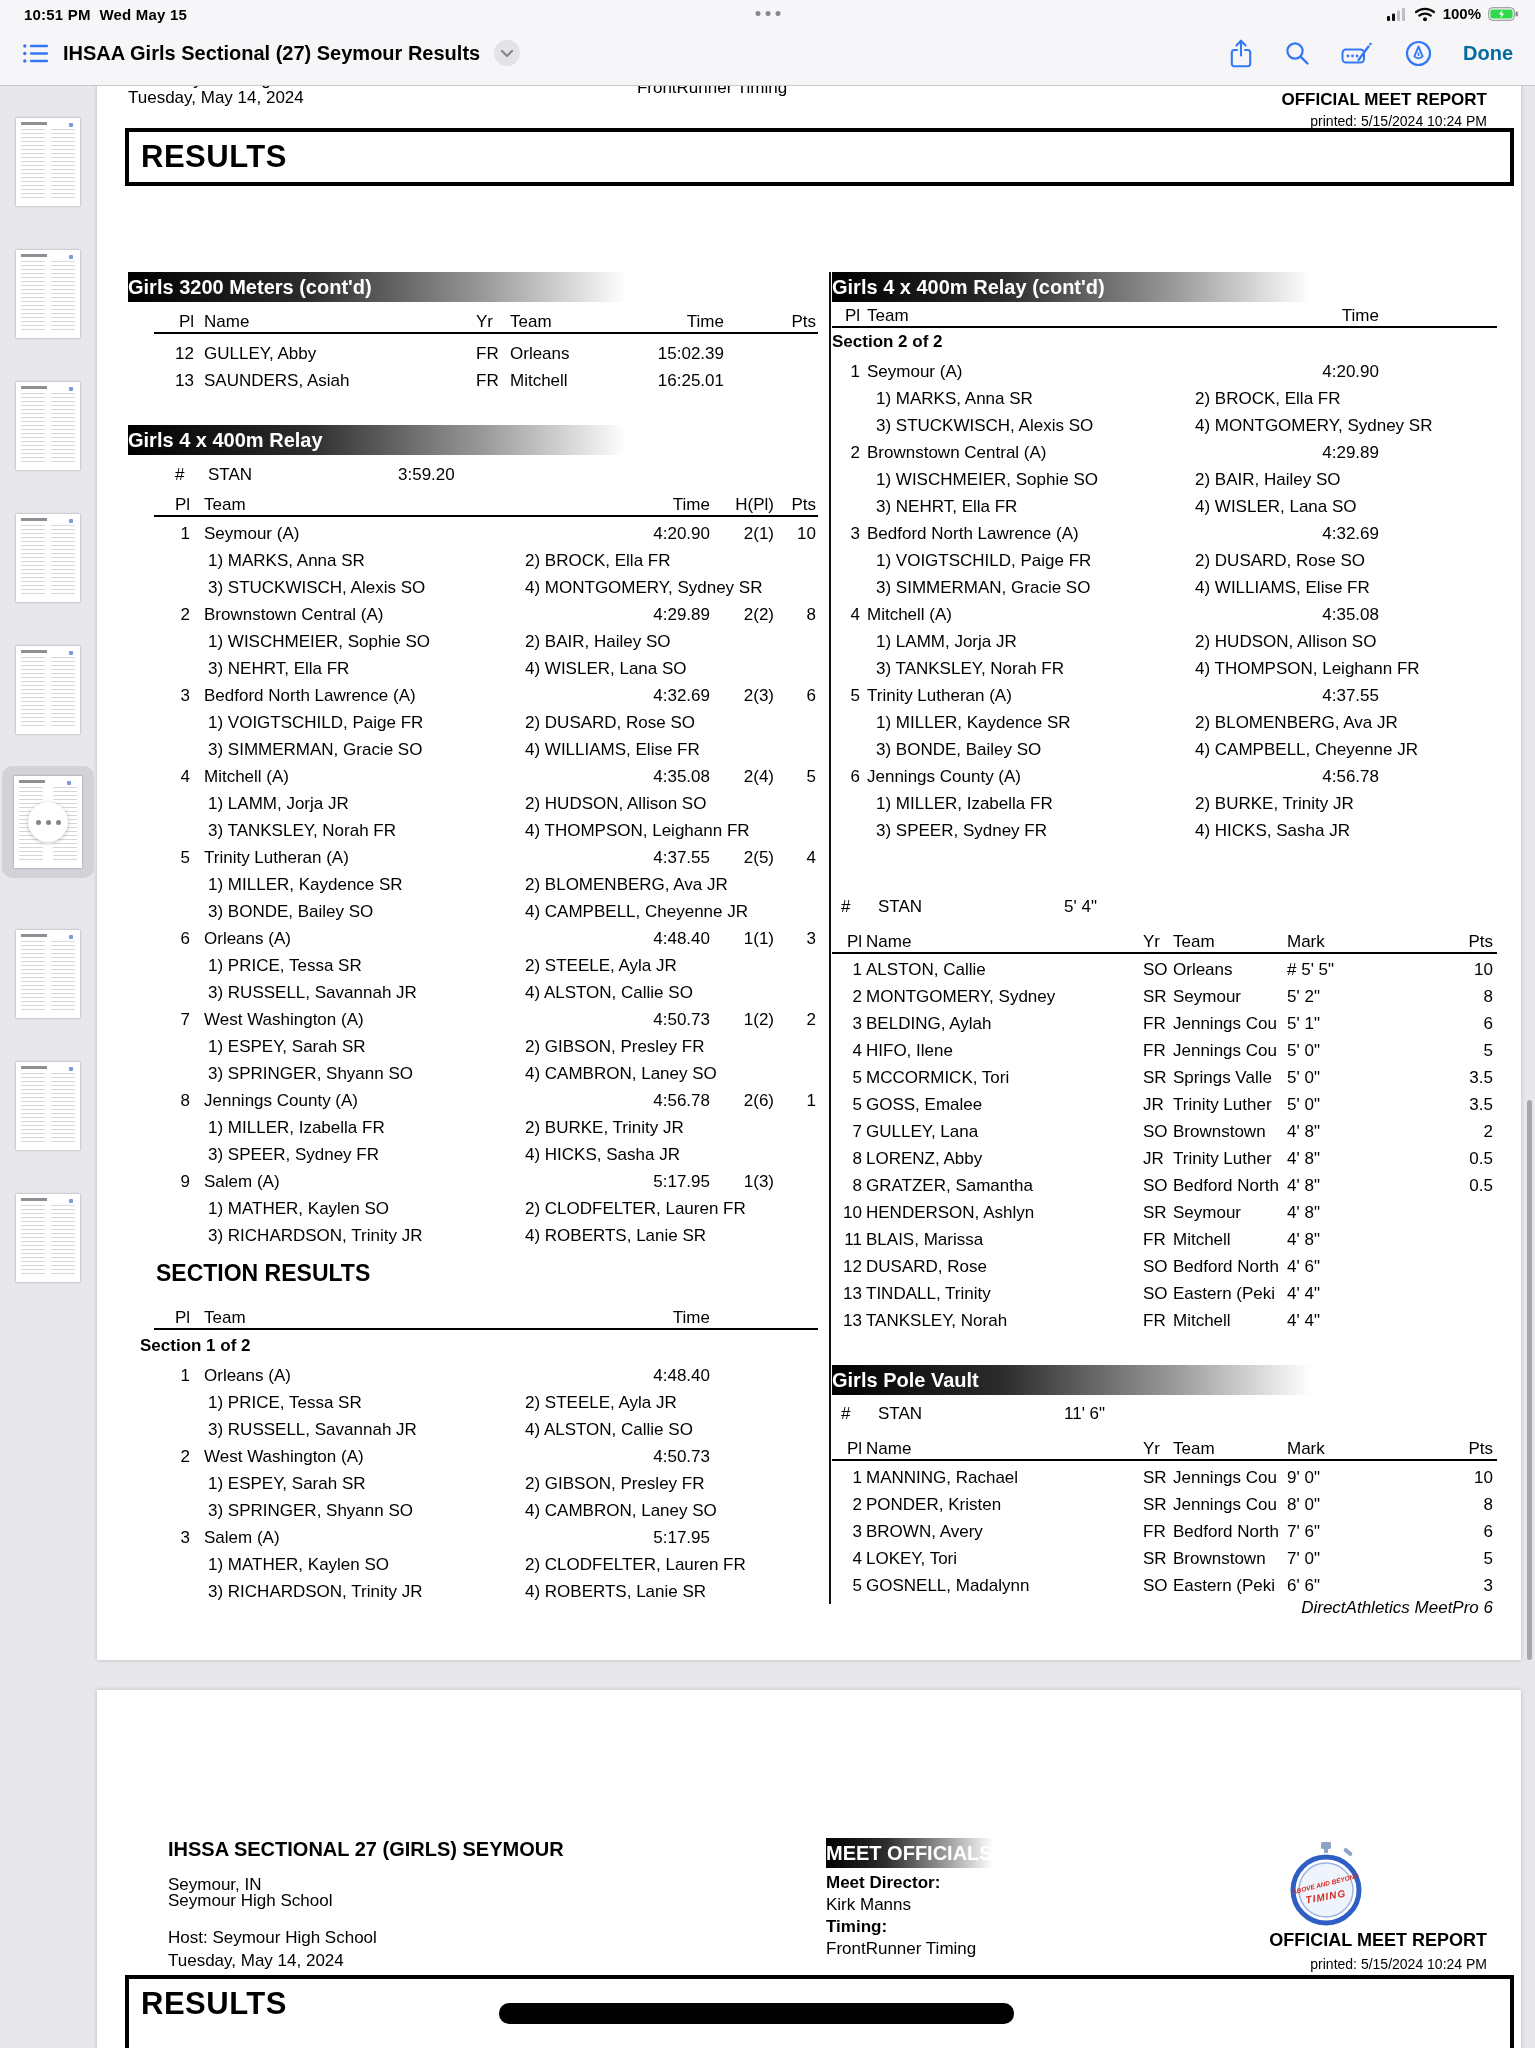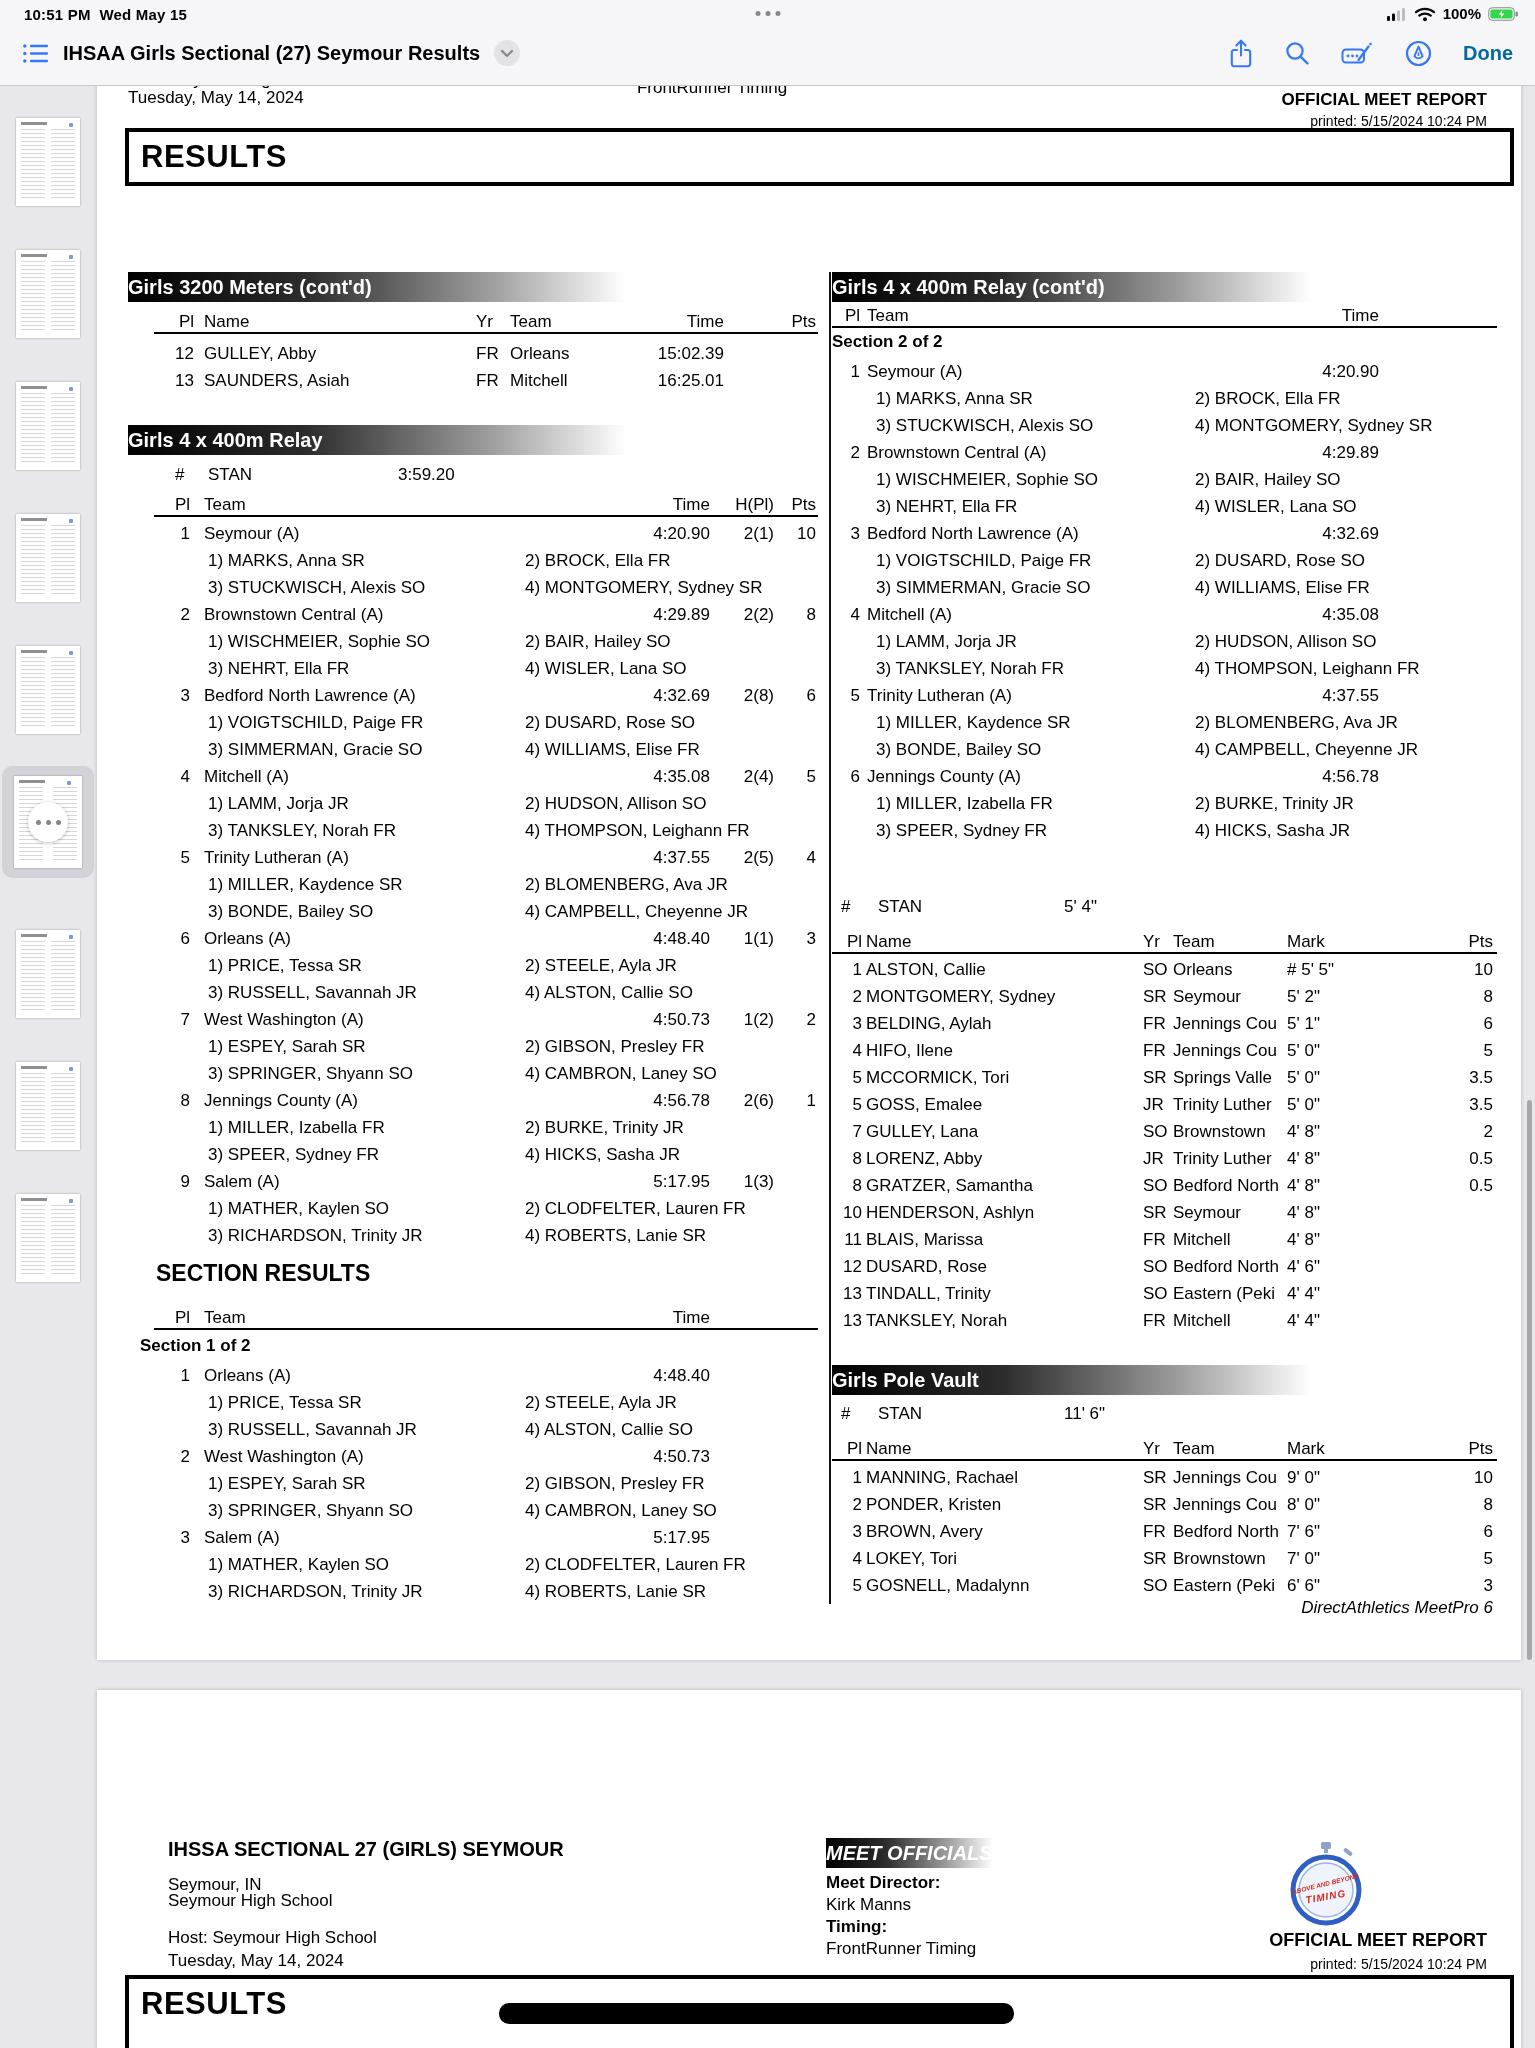--- a/index.html
+++ b/index.html
@@ -299,21 +299,21 @@
                 <div class="trow">
                   <span class="cell c-leg1">3) NEHRT, Ella FR</span>
                   <span class="cell c-leg2">4) WISLER, Lana SO</span>
                 </div>
               </div>
               <div class="teamblock">
                 <div class="trow">
                   <span class="cell c-pl">3</span>
                   <span class="cell c-team-name">Bedford North Lawrence (A)</span>
                   <span class="cell c-time">4:32.69</span>
-                  <span class="cell c-h">2(8)</span>
+                  <span class="cell c-h">2(3)</span>
                   <span class="cell c-pts">6</span>
                 </div>
                 <div class="trow">
                   <span class="cell c-leg1">1) VOIGTSCHILD, Paige FR</span>
                   <span class="cell c-leg2">2) DUSARD, Rose SO</span>
                 </div>
                 <div class="trow">
                   <span class="cell c-leg1">3) SIMMERMAN, Gracie SO</span>
                   <span class="cell c-leg2">4) WILLIAMS, Elise FR</span>
                 </div>
@@ -772,21 +772,21 @@
         </div>
       </div>
 
       <div class="page" id="page2">
         <div class="abs" style="left:71px;top:148px;font-size:20px;font-weight:bold;">IHSSA SECTIONAL 27 (GIRLS) SEYMOUR</div>
         <div class="abs doc-small" style="left:71px;top:185px;">Seymour, IN</div>
         <div class="abs doc-small" style="left:71px;top:201px;">Seymour High School</div>
         <div class="abs doc-small" style="left:71px;top:238px;">Host: Seymour High School</div>
         <div class="abs doc-small" style="left:71px;top:261px;">Tuesday, May 14, 2024</div>
 
-        <div class="secbar" style="left:729px;top:148px;width:232px;font-style:italic;">MEET OFFICIALS</div>
+        <div class="secbar" style="left:729px;top:148px;width:232px;">MEET OFFICIALS</div>
         <div class="abs doc-small b" style="left:729px;top:183px;">Meet Director:</div>
         <div class="abs doc-small" style="left:729px;top:205px;">Kirk Manns</div>
         <div class="abs doc-small b" style="left:729px;top:227px;">Timing:</div>
         <div class="abs doc-small" style="left:729px;top:249px;">FrontRunner Timing</div>
 
         <div class="abs" style="left:1190px;top:150px;">
           <svg width="78" height="88" viewBox="0 0 78 88">
             <rect x="34" y="2" width="10" height="7" rx="1.5" fill="#8fa3c8"></rect>
             <rect x="37" y="8" width="4" height="5" fill="#8fa3c8"></rect>
             <rect x="56" y="10" width="10" height="4" rx="2" fill="#8fa3c8" transform="rotate(38 61 12)"></rect>

